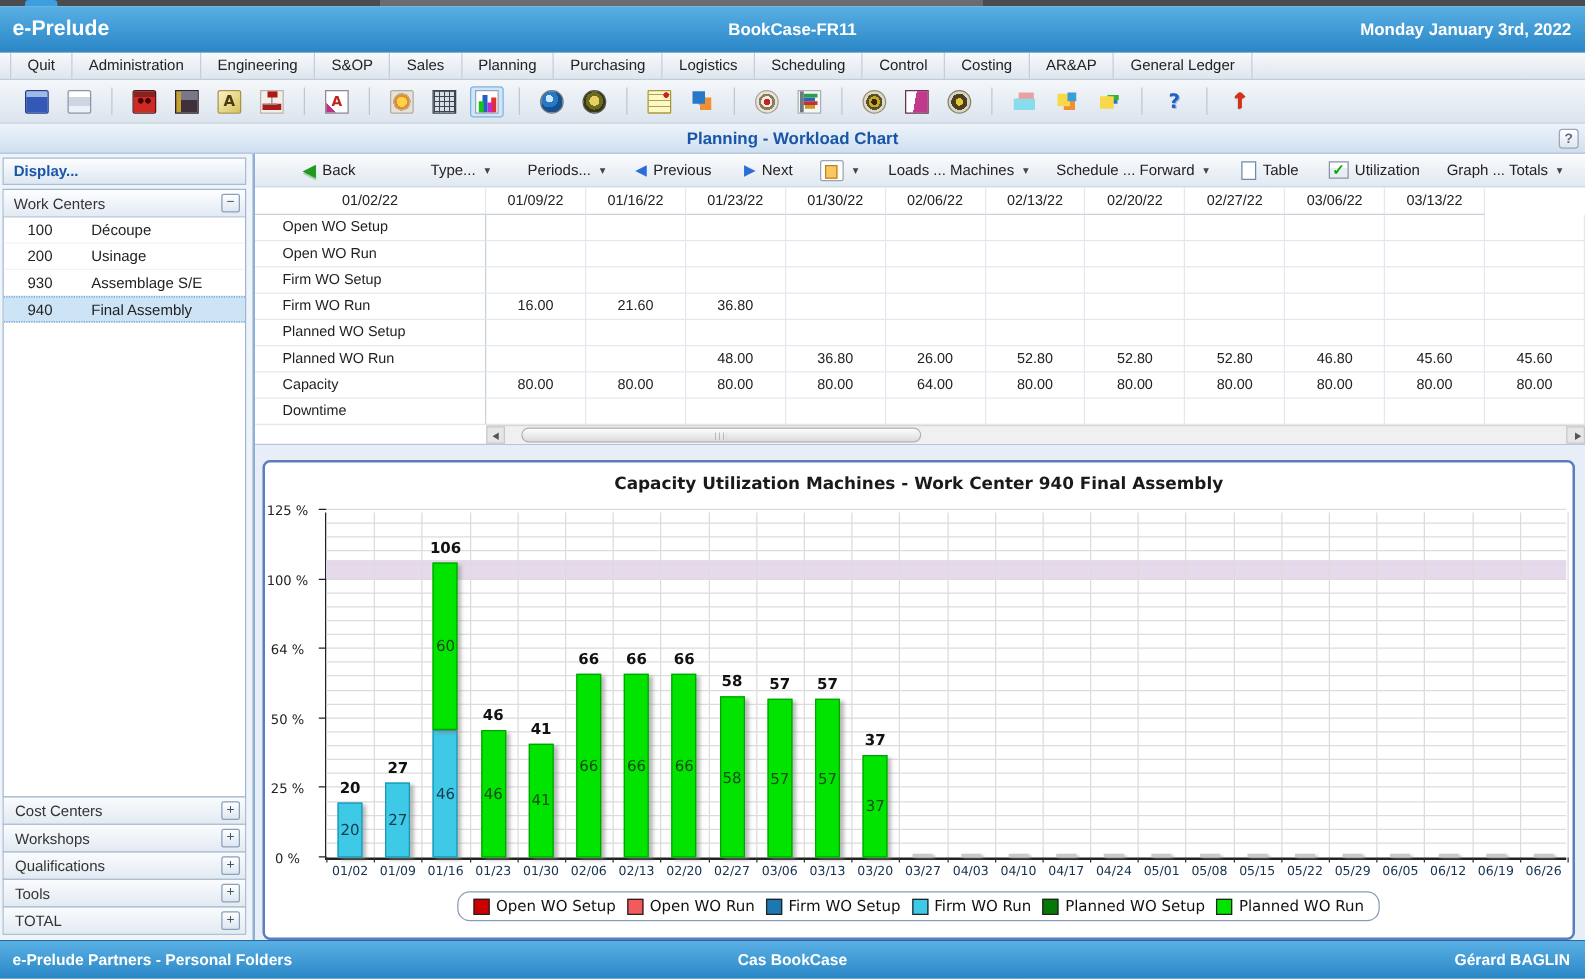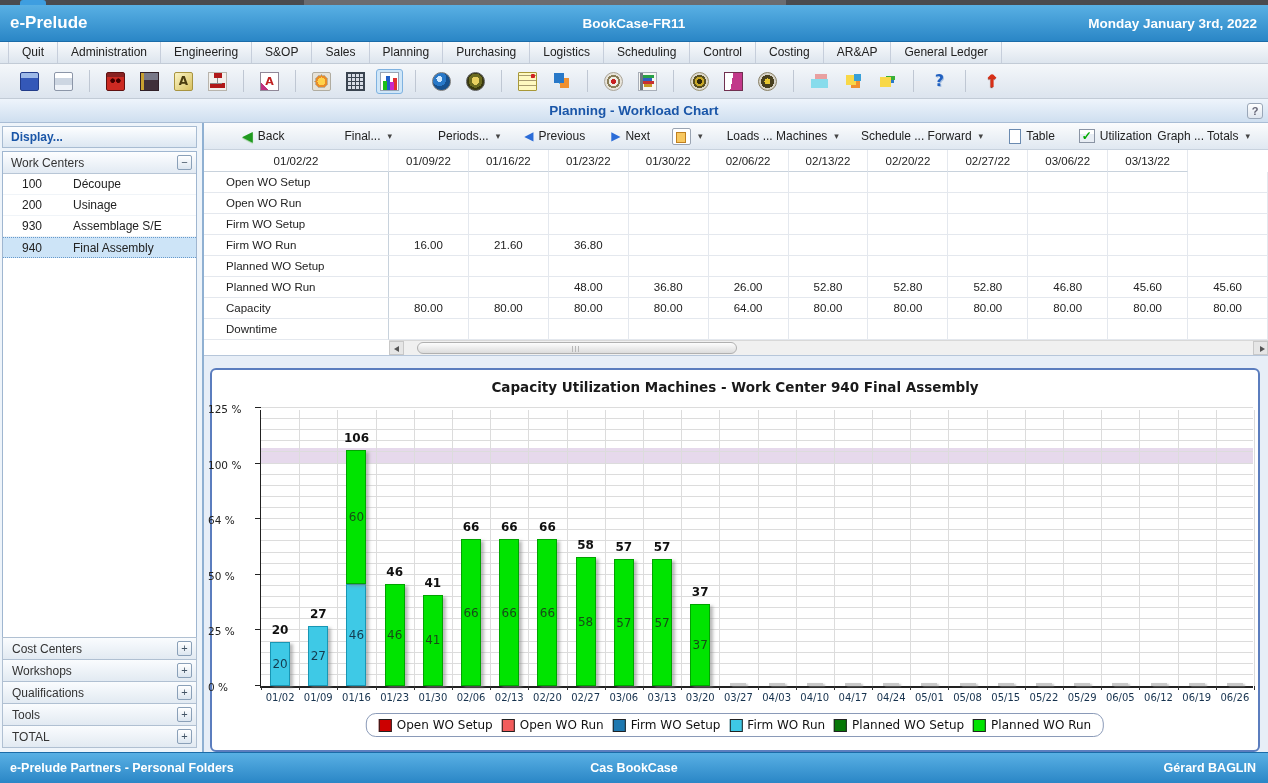--- a/index.html
+++ b/index.html
@@ -131,21 +131,21 @@
                  background:#fff; position:relative; flex:0 0 auto;}
   .chart-title { position:absolute; top:9px; left:0; right:0; text-align:center; font-family:"DejaVu Sans",sans-serif;
                  font-size:13.5px; font-weight:bold; color:#1a1a1a;}
   .plot { position:absolute; left:48px; top:40px; background:#fff; border-left:1px solid #222; border-bottom:2px solid #222;}
   .hgrid { position:absolute; left:0; right:0; height:1px; background:#dcdcdc;}
   .vgrid { position:absolute; top:0; bottom:0; width:1px; background:#dcdcdc;}
   .band { position:absolute; left:0; right:0;}
   .seg { position:absolute; width:20px; border:1px solid; box-shadow:3px 2px 3px rgba(130,130,130,.55);}
   .seglab { position:absolute; text-align:center; font-family:"DejaVu Sans",sans-serif; font-size:12px;}
   .totlab { position:absolute; text-align:center; font-family:"DejaVu Sans",sans-serif; font-size:12px; font-weight:bold; color:#111;}
-  .ylab { position:absolute; right:100%; margin-right:9px; width:44px; text-align:left;
+  .ylab { position:absolute; right:100%; margin-right:9px; width:44px; text-align:center;
           font-family:"DejaVu Sans",sans-serif; font-size:10.5px; color:#222;}
   .ytick { position:absolute; left:-6px; width:6px; height:1px; background:#222;}
   .xlab { position:absolute; top:100%; margin-top:6px; text-align:center; font-family:"DejaVu Sans",sans-serif;
           font-size:10px; color:#16324e;}
   .xtick { position:absolute; top:100%; height:4px; width:1px; background:#333;}
   .zstub { position:absolute; bottom:0; width:16px; height:3px; background:#cacaca; box-shadow:2px 1px 2px rgba(150,150,150,.5);}
   .legend { position:absolute; left:50%; transform:translateX(-50%); bottom:13px; display:flex; gap:9px;
             align-items:center; background:#fff; border:1px solid #8a9ab8; border-radius:10px; padding:4px 12px; white-space:nowrap;}
   .lg-item { display:flex; align-items:center;}
   .lg-swatch { width:13px; height:13px; border:1px solid #222; margin-right:5px; flex:0 0 auto;}
@@ -332,24 +332,24 @@
     </div>
 
     <div class="main">
 
       <div class="chart-toolbar">
         <div class="ct-btn" style="margin-left:38px">
           <span class="back-arrow">◀</span>
           <span>Back</span>
         </div>
         <div class="ct-btn" style="margin-left:60px">
-          <span>Final...</span>
+          <span>Type...</span>
           <span class="caret">▾</span>
         </div>
-        <div class="ct-btn" style="margin-left:46px">
+        <div class="ct-btn" style="margin-left:30px">
           <span>Periods...</span>
           <span class="caret">▾</span>
         </div>
         <div class="ct-btn" style="margin-left:24px">
           <span class="nav-arrow">◀</span>
           <span>Previous</span>
         </div>
         <div class="ct-btn" style="margin-left:26px">
           <span class="nav-arrow">▶</span>
           <span>Next</span>

